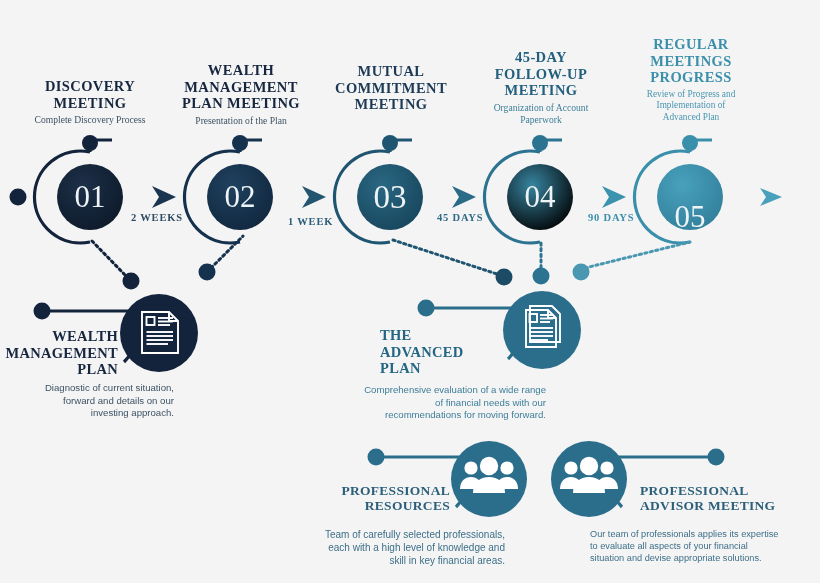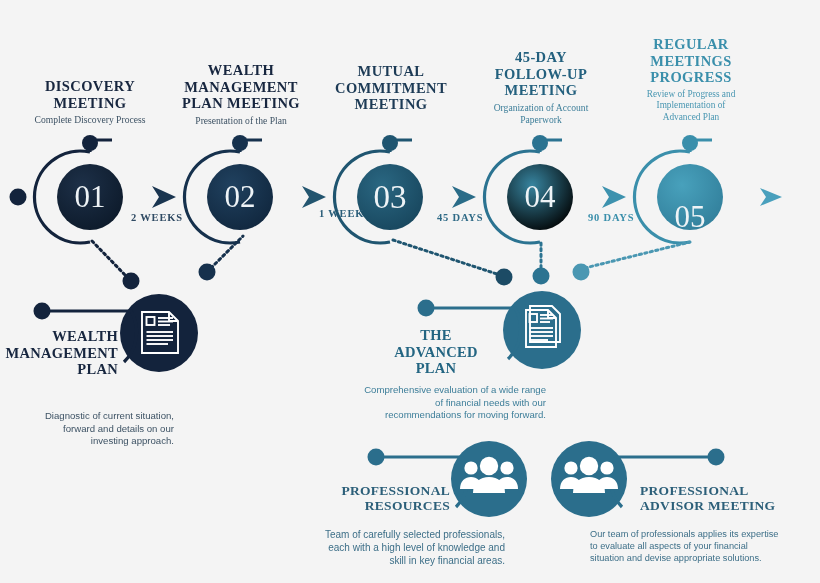--- a/index.html
+++ b/index.html
@@ -291,36 +291,36 @@
   <span style="font-size:33px;">03</span>
 </div>
 <div class="node" style="left:507px;top:164px;width:66px;height:66px;">
   <span style="font-size:31px;">04</span>
 </div>
 <div class="node" style="left:657px;top:164px;width:66px;height:66px;">
   <span style="font-size:31px;margin-top:40px;">05</span>
 </div>
 
 <div class="dur" style="left:131px;top:212px;color:#2f4a63;">2 WEEKS</div>
-<div class="dur" style="left:288px;top:208px;color:#2a5d79;margin-left:31px;">1 WEEK</div>
+<div class="dur" style="left:288px;top:216px;color:#2a5d79;">1 WEEK</div>
 <div class="dur" style="left:437px;top:212px;color:#2f6a86;">45 DAYS</div>
 <div class="dur" style="left:588px;top:212px;color:#3a8fab;">90 DAYS</div>
 
 <div class="info-title" style="left:0px;top:328px;width:118px;text-align:right;font-size:14.5px;color:#17263f;">
   <div>WEALTH</div>
   <div>MANAGEMENT</div>
   <div>PLAN</div>
 </div>
-<div class="info-body" style="left:2px;top:382px;width:172px;text-align:right;font-size:9.6px;color:#3d5264;margin-top:28px;">
+<div class="info-body" style="left:2px;top:382px;width:172px;text-align:right;font-size:9.6px;color:#3d5264;">
   <div>Diagnostic of current situation,</div>
   <div>forward and details on our</div>
   <div>investing approach.</div>
 </div>
 
-<div class="info-title" style="left:380px;top:327px;width:112px;text-align:center;font-size:14.5px;color:#236582;">
+<div class="info-title" style="left:380px;top:327px;width:112px;text-align:left;font-size:14.5px;color:#236582;">
   <div>THE</div>
   <div>ADVANCED</div>
   <div>PLAN</div>
 </div>
 <div class="info-body" style="left:330px;top:384px;width:216px;text-align:right;font-size:9.6px;color:#3d7e99;">
   <div>Comprehensive evaluation of a wide range</div>
   <div>of financial needs with our</div>
   <div>recommendations for moving forward.</div>
 </div>
 

